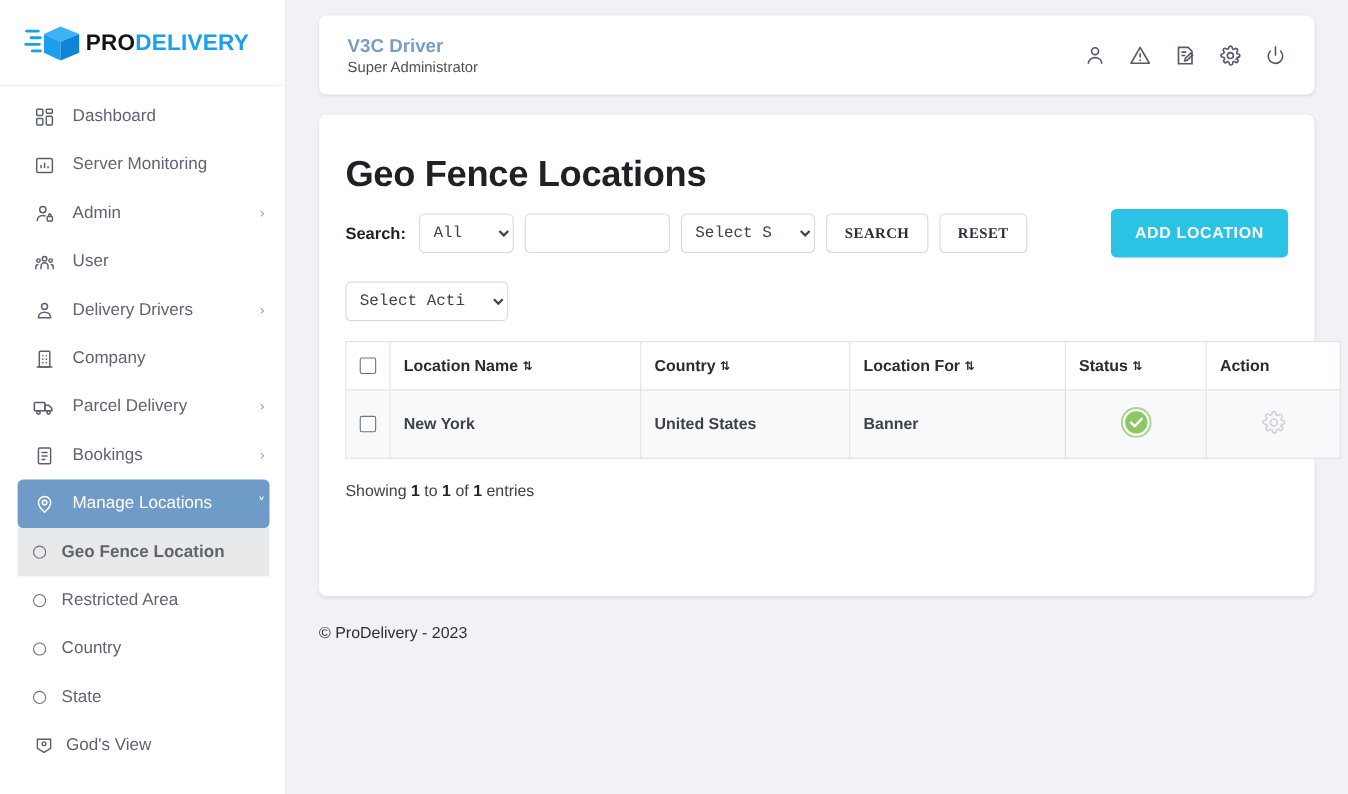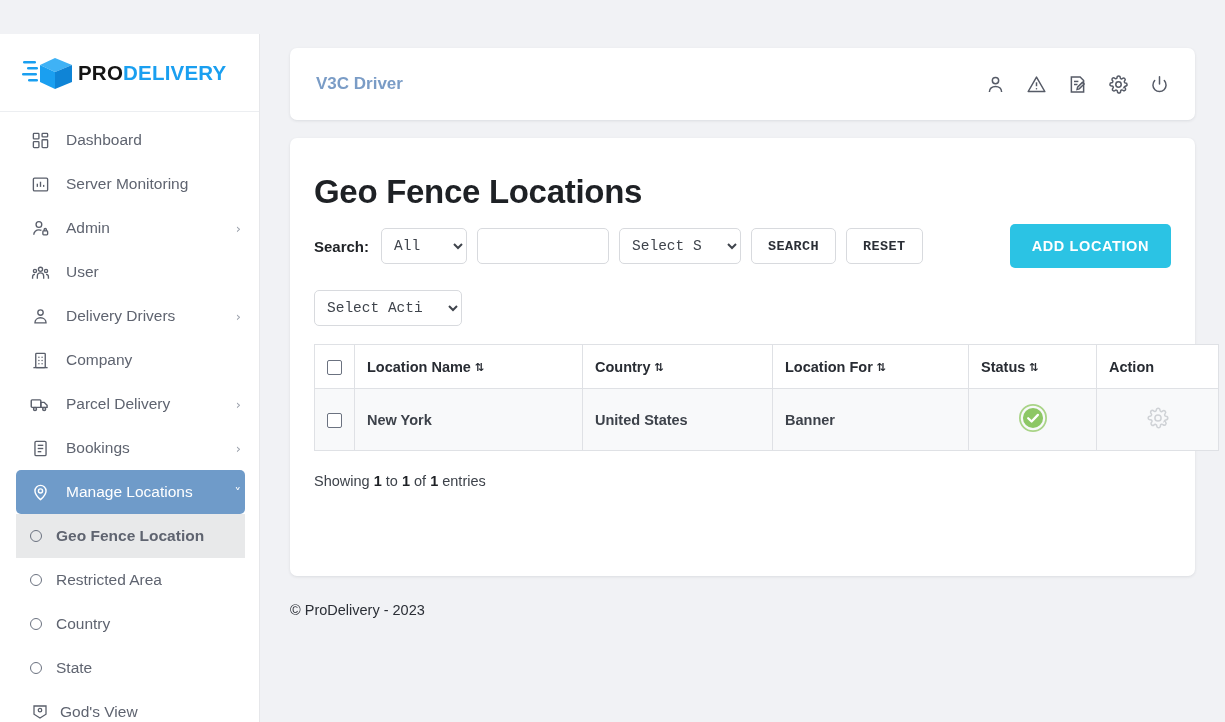--- a/index.html
+++ b/index.html
@@ -2,21 +2,21 @@
 <html><head>
 <meta charset="utf-8">
 <style>
   * { box-sizing: border-box; margin: 0; padding: 0; }
   html, body {
     width: 1225px; height: 722px;
     font-family: "Liberation Sans", sans-serif;
     background: #f1f2f5;
     overflow: hidden;
   }
-  .app { display: flex; width: 1225px; height: 646px; margin-top: 34px; }
+  .app { display: flex; width: 1225px; height: 646px; }
 
   
   .sidebar {
     width: 260px; height: 722px;
     background: #ffffff;
     border-right: 1px solid #e6e7ea;
     flex: 0 0 260px;
     display: flex; flex-direction: column;
     overflow: hidden;
   }
@@ -111,21 +111,21 @@
     padding: 0 8px; outline: none;
   }
   select.ctl { padding-right: 22px; cursor: pointer; }
   .sel-all { width: 86px; }
   .txt-search { width: 132px; }
   .sel-status { width: 122px; }
   .btn-light {
     height: 36px; padding: 0 16px; border: 1px solid #d8dade;
     border-radius: 5px; background: #fff; color: #2b2f36;
     font-size: 13.5px; font-weight: bold; letter-spacing: .4px;
-    cursor: pointer; font-family: Liberation Mono, monospace;
+    cursor: pointer; font-family: Liberation Serif, serif;
   }
   .spacer { flex: 1 1 auto; }
   .btn-add {
     height: 44px; padding: 0 22px; border: none; border-radius: 5px;
     background: #2bc3e4; color: #fff; font-size: 14.5px; font-weight: bold;
     letter-spacing: .6px; cursor: pointer;
     font-family: "Liberation Sans", sans-serif;
   }
 
   .action-row { margin-top: 22px; }
@@ -345,20 +345,21 @@
       </div>
 
     </nav>
   </aside>
 
   <section class="main">
 
     <header class="topbar">
       <div class="user-block">
         <div class="user-name">V3C Driver</div>
+        <div class="user-role">Super Administrator</div>
       </div>
       <div class="top-icons">
         <span class="ti">
           <svg viewBox="0 0 24 24" width="21" height="21" fill="none" stroke="currentColor" stroke-width="1.7">
             <circle cx="12" cy="7.5" r="3.6"></circle>
               <path d="M5 20.5c0-3.9 3.1-6.3 7-6.3s7 2.4 7 6.3"></path>
           </svg>
         </span>
         <span class="ti">
           <svg viewBox="0 0 24 24" width="21" height="21" fill="none" stroke="currentColor" stroke-width="1.7" stroke-linejoin="round">

